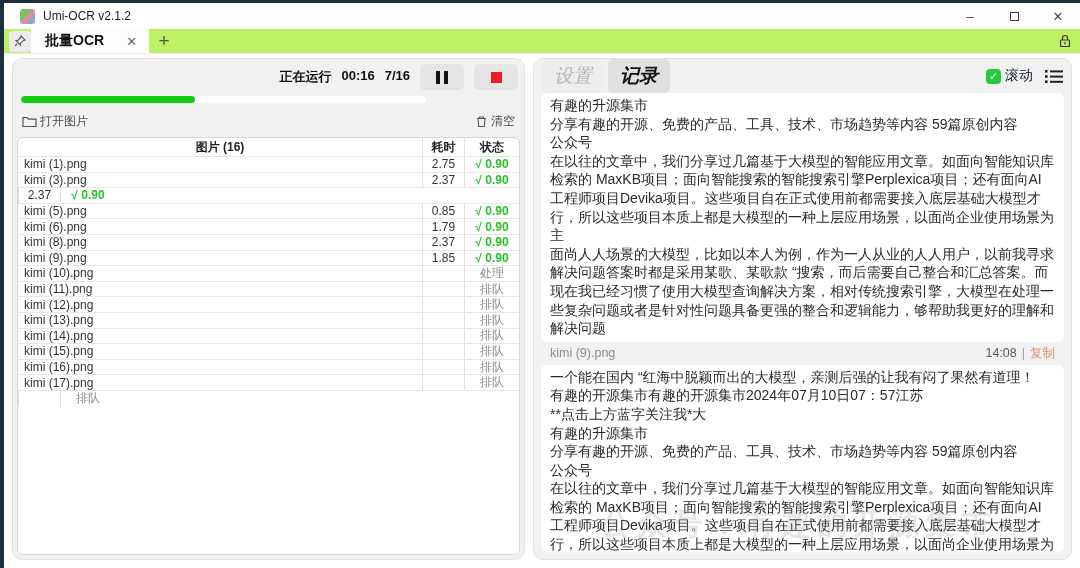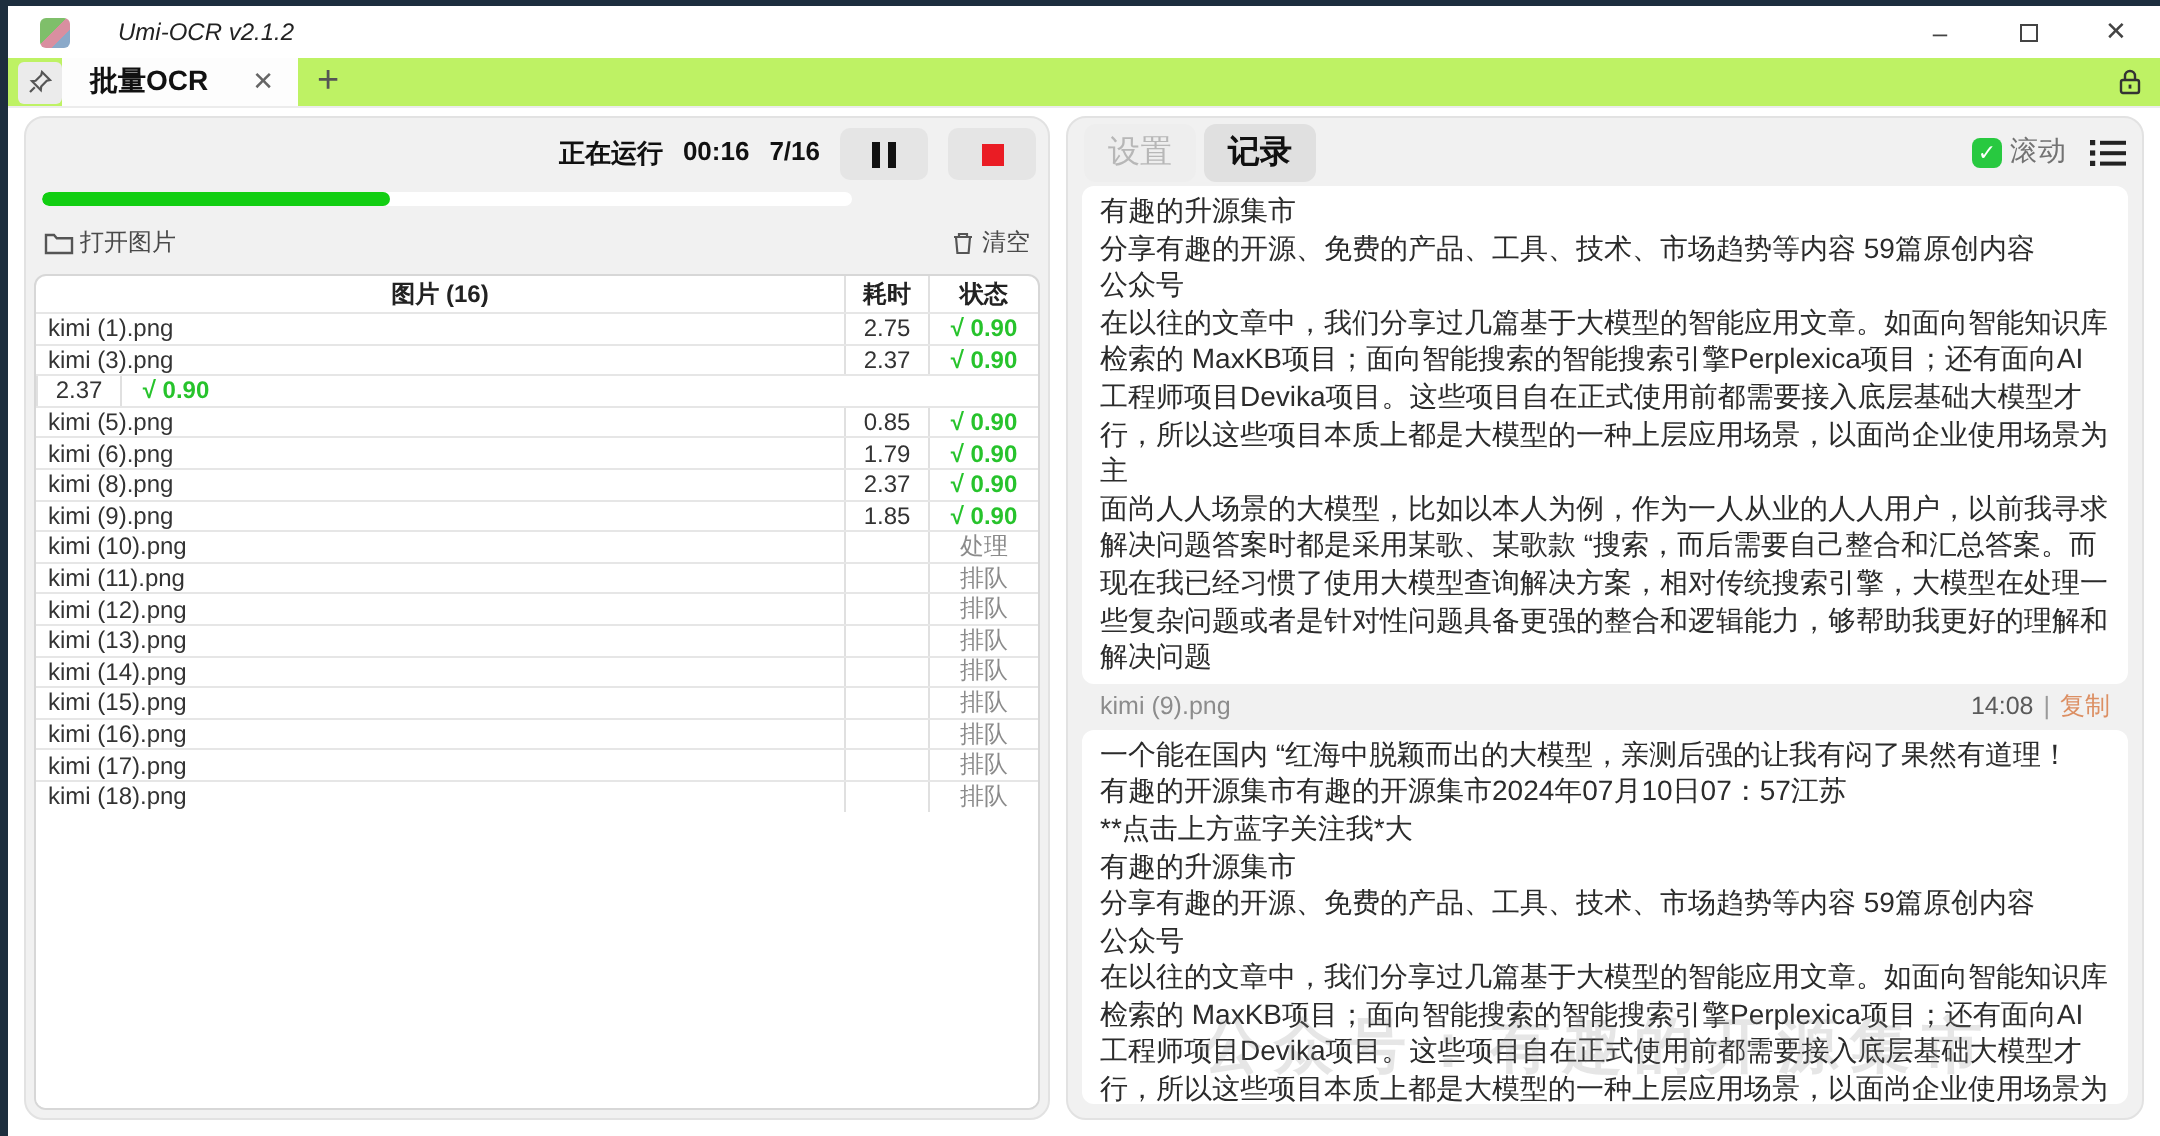--- a/index.html
+++ b/index.html
@@ -6,21 +6,21 @@
   html,body { width:1080px; height:568px; overflow:hidden; background:#fff;
     font-family:"Liberation Sans","DejaVu Sans",sans-serif; }
   .frame-top { position:absolute; left:0; top:0; width:1080px; height:3px; background:#1d2e3e; }
   .frame-left { position:absolute; left:0; top:0; width:4px; height:568px; background:#1d2e3e; }
 
   
   .titlebar { position:absolute; left:4px; top:3px; right:0; height:26px; background:#fff;
     display:flex; align-items:center; }
   .app-icon { width:15px; height:15px; margin-left:16px; border-radius:3px;
     background:linear-gradient(135deg,#7fbf6a 0 45%,#d98fa0 45% 70%,#8aa9c9 70%); }
-  .app-title { margin-left:24px; font-size:12px; color:#222;font-style:italic; }
+  .app-title { margin-left:8px; font-size:12px; color:#222; }
   .win-controls { margin-left:auto; display:flex; height:100%; }
   .win-btn { width:44px; height:100%; display:flex; align-items:center; justify-content:center;
     color:#444; font-size:13px; cursor:default; }
   .maxi-box { width:9px; height:9px; border:1px solid #444; }
 
   
   .tabbar { position:absolute; left:4px; top:29px; right:0; height:25px; background:#bef264;
     display:flex; align-items:center; border-bottom:1px solid #ececec; }
   .pin-btn { width:22px; height:21px; margin-left:5px; background:#ebebeb; border-radius:3px;
     display:flex; align-items:center; justify-content:center; }
@@ -62,28 +62,28 @@
   .c-time { width:42px; text-align:center; border-left:1px solid #e0e0e0; align-self:stretch;
     display:flex; align-items:center; justify-content:center; }
   .c-status { width:55px; text-align:center; border-left:1px solid #e0e0e0; align-self:stretch;
     display:flex; align-items:center; justify-content:center; }
   .st-ok { font-weight:bold; }
   .st-wait { color:#8b8b8b; }
   .t-rest { flex:1; background:#fff; }
 
   
   .rtabs { height:34px; display:flex; align-items:center; padding:0 8px; gap:4px; }
-  .rtab { font-size:16px; padding:4px 12px; border-radius:6px; }
+  .rtab { font-size:19px; padding:4px 12px; border-radius:6px;font-style:italic; }
   .rtab-inactive { color:#b7b7b7; background:#eeeeee; }
   .rtab-active { color:#111; background:#e0e0e0; font-weight:bold; }
   .rtabs-spacer { flex:1; }
   .scroll-toggle { display:flex; align-items:center; gap:4px; margin-right:8px; }
   .check-box { width:15px; height:15px; border-radius:4px; display:flex; align-items:center;
     justify-content:center; color:#fff; font-size:11px; font-weight:bold; }
-  .scroll-label { font-size:14px; color:#737373; }
+  .scroll-label { font-size:14px; color:#0f172a; }
 
   .records { flex:1; margin:0 7px 7px 7px; display:flex; flex-direction:column; overflow:hidden; position:relative; }
   .rec-block { background:#fff; border-radius:6px; padding:3px 9px 4px 9px; color:#2b2b2b;
     font-size:14px; line-height:18.6px; position:relative; overflow:hidden; }
   .rec-block p { margin:0; word-break:break-all; }
   .rec-block.grow { flex:1; }
   .rec-head { height:23px; display:flex; align-items:center; padding:0 9px; font-size:12.5px; }
   .rec-file { color:#8c8c8c; }
   .rec-right { margin-left:auto; display:flex; gap:5px; align-items:center; }
   .rec-time { color:#5a5a5a; }
@@ -242,21 +242,20 @@
           <div class="c-name">kimi (16).png</div>
           <div class="c-time"></div>
           <div class="c-status st-wait">排队</div>
         </div>
         <div class="t-row">
           <div class="c-name">kimi (17).png</div>
           <div class="c-time"></div>
           <div class="c-status st-wait">排队</div>
         </div>
         <div class="t-row">
-          <div class="c-name">kimi (18).png</div>
           <div class="c-time"></div>
           <div class="c-status st-wait">排队</div>
         </div>
       </div>
     <div class="t-rest"></div>
   </div>
 </div>
 
 <div class="panel panel-right">
   <div class="rtabs">

